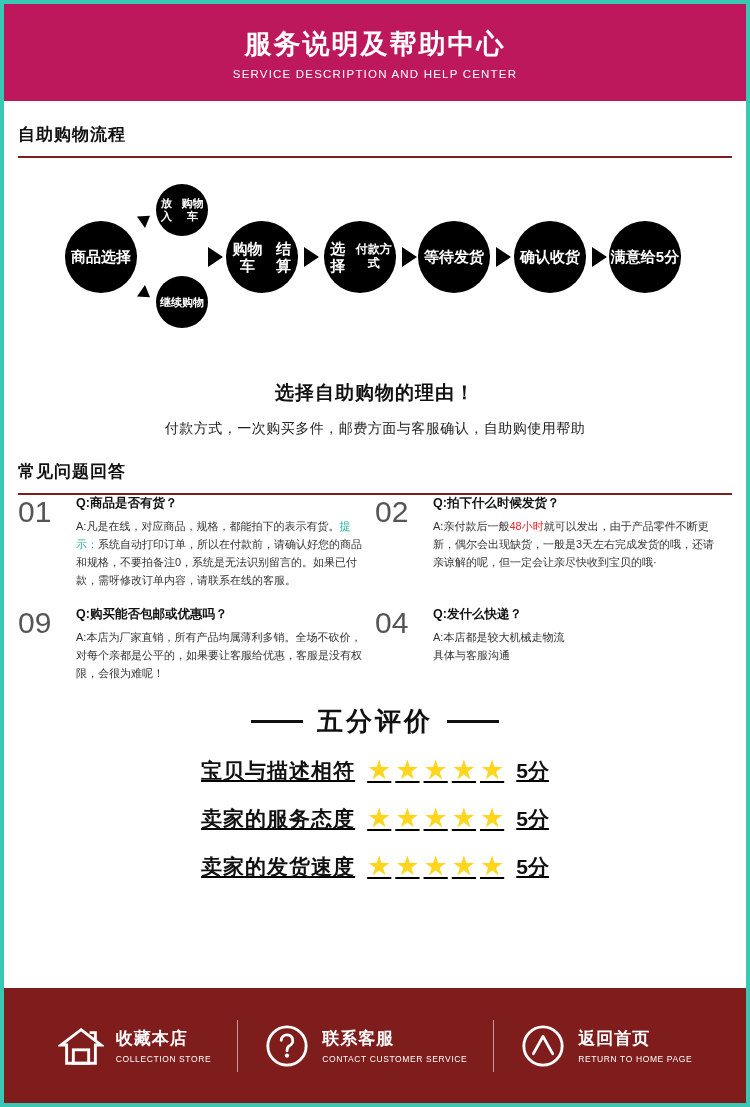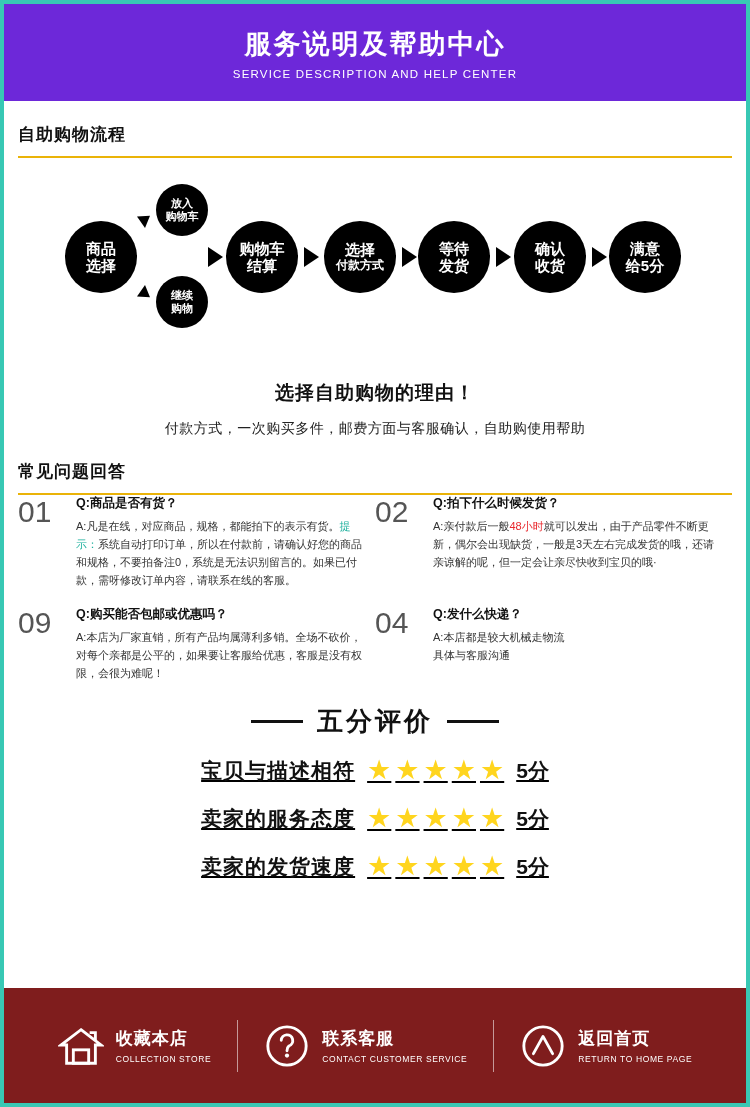--- a/index.html
+++ b/index.html
@@ -13,21 +13,21 @@
     width: 750px;
     height: 1107px;
     position: relative;
     border: 4px solid #38c8b4;
     background: #ffffff;
     overflow: hidden;
   }
 
   
   .header {
-    background: #6d28d9;
+    background: #be185d;
     height: 97px;
     display: flex;
     flex-direction: column;
     align-items: center;
     justify-content: center;
   }
   .header-title {
     color: #ffffff;
     font-size: 27px;
     font-weight: bold;
@@ -43,37 +43,37 @@
   
   .section-title-wrap {
     padding: 0 14px;
     margin-top: 22px;
   }
   .section-title {
     font-size: 17px;
     color: #111;
     font-weight: bold;
     padding-bottom: 10px;
-    border-bottom: 2px solid #eab308;
+    border-bottom: 2px solid #7f1d1d;
     letter-spacing: 1px;
   }
 
   
   .flow {
     position: relative;
     height: 190px;
     margin-top: 26px;
   }
   .node {
     position: absolute;
     background: #000;
     color: #fff;
     border-radius: 50%;
     display: flex;
-    flex-direction: column;
+    flex-direction: row;
     align-items: center;
     justify-content: center;
     text-align: center;
     line-height: 1.15;
     font-weight: bold;
   }
   .node.big {
     width: 72px; height: 72px;
     font-size: 15px;
   }

